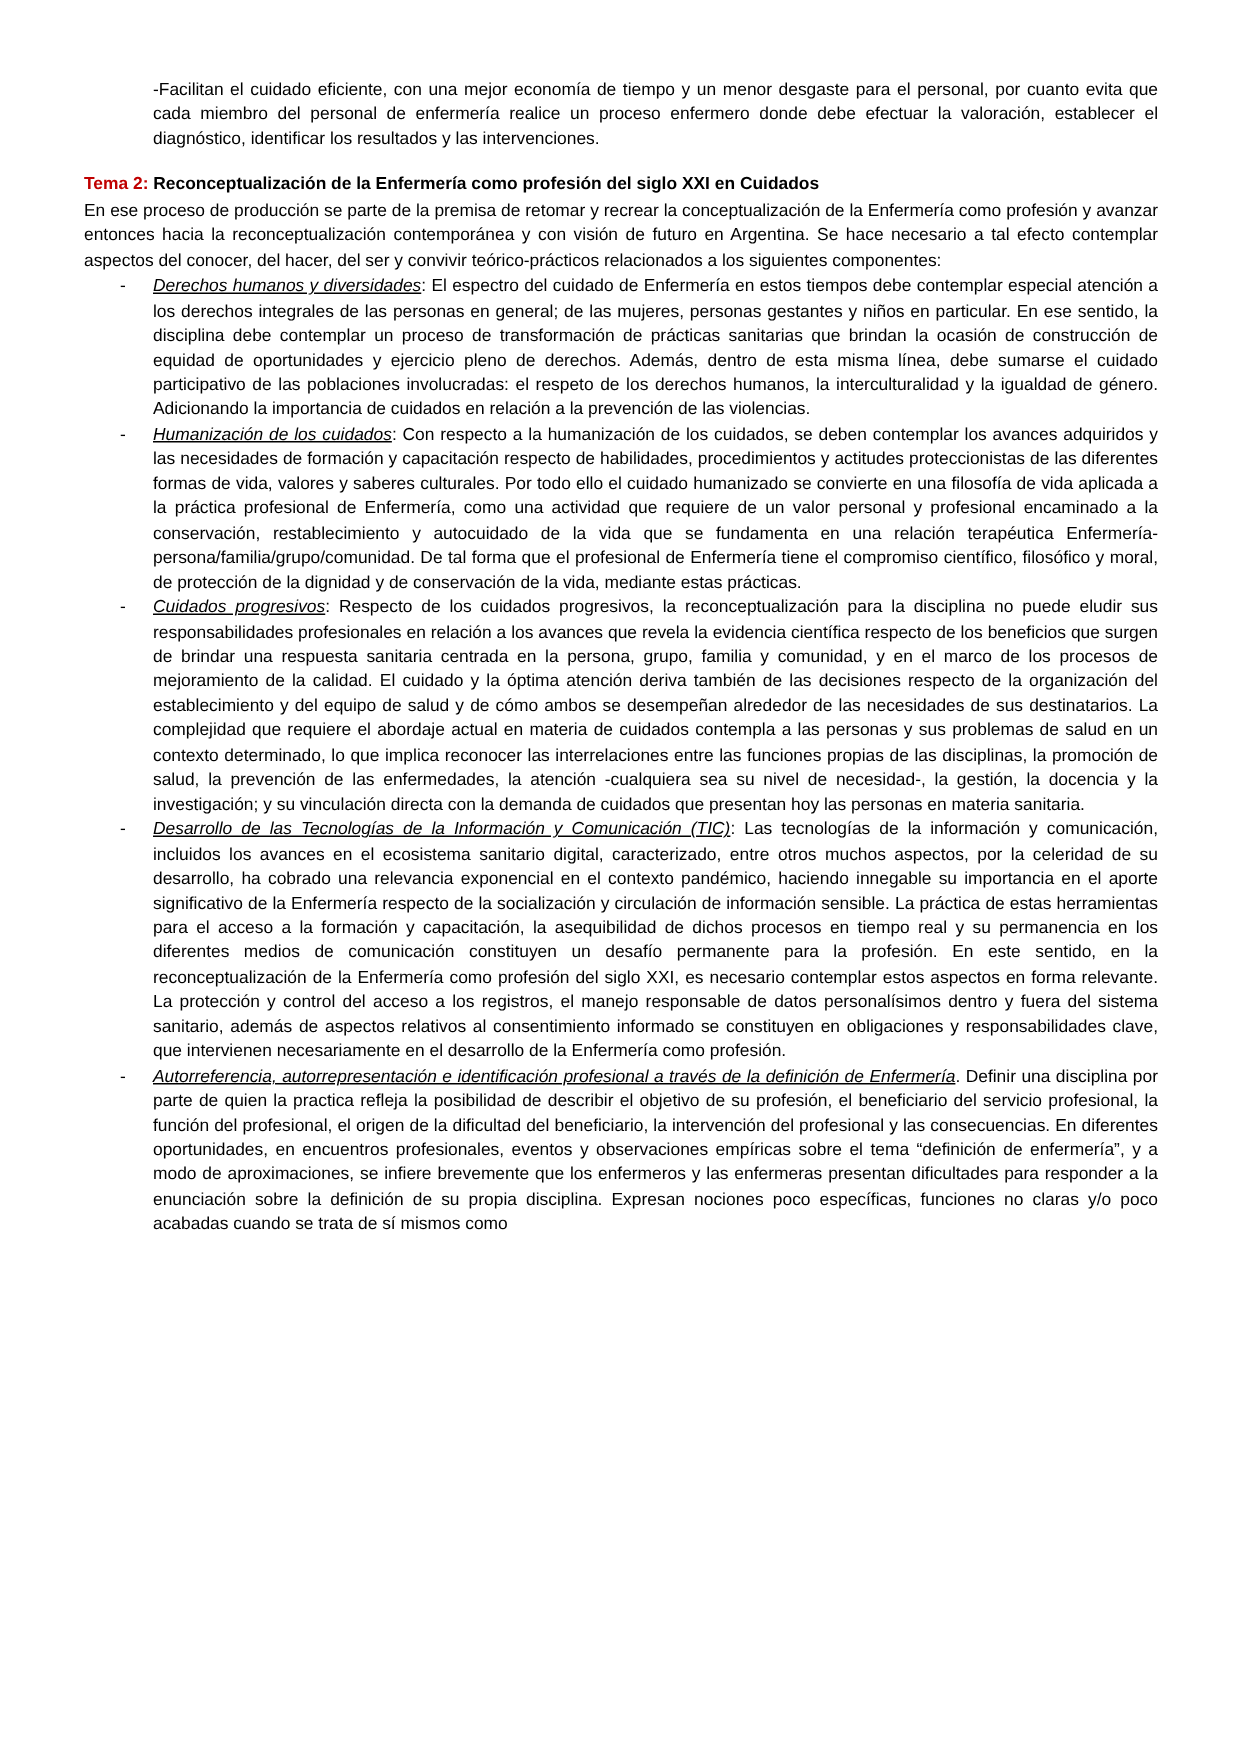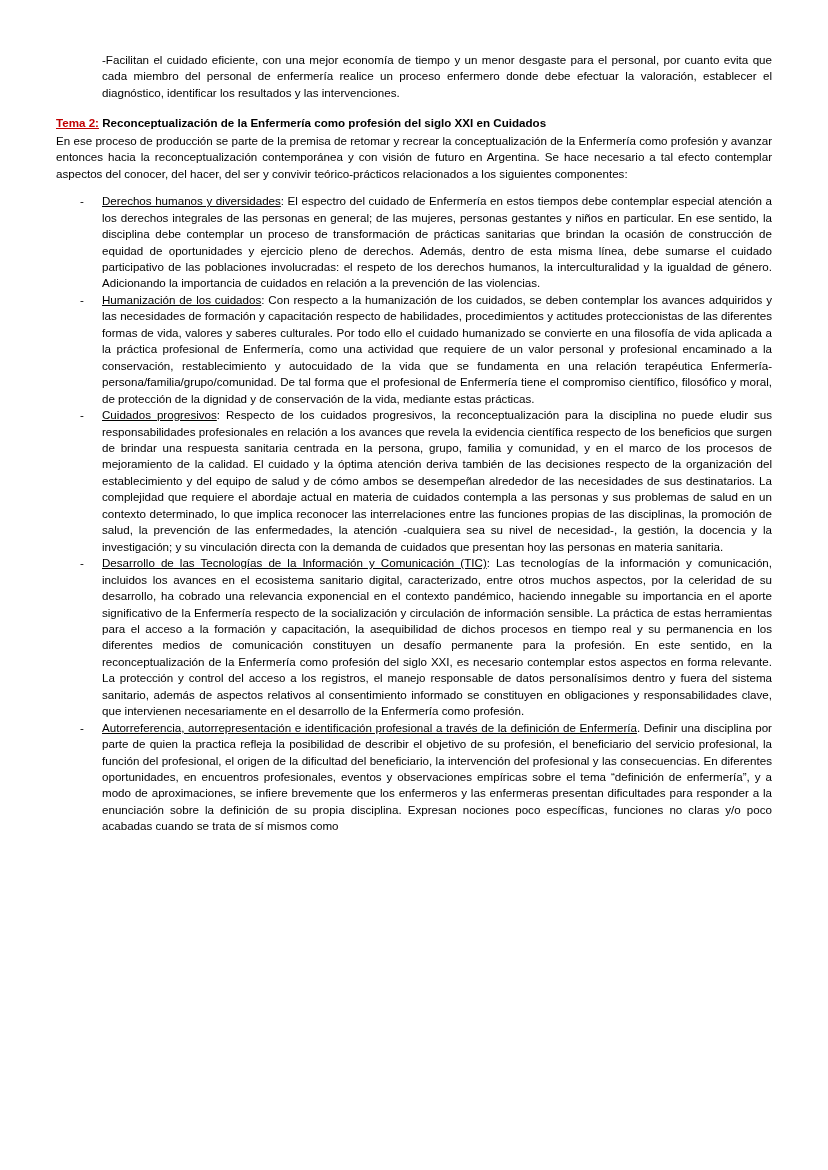--- a/index.html
+++ b/index.html
@@ -35,46 +35,46 @@
   }
   .intro-block p {
     text-indent: 0;
   }
   .heading-line {
     margin-bottom: 1px;
     text-align: left;
   }
   .tema-label {
     color: #c00000;
-    text-decoration: underline;
     font-weight: bold;
     text-align: center;
   }
   .heading-text {
     font-weight: bold;
   }
   .para {
-    margin-bottom: 11px;
+    margin-bottom: 1px;
   }
   ul.bullets {
     list-style: none;
     margin: 0;
     padding: 0;
   }
   ul.bullets > li {
     position: relative;
     padding-left: 46px;
     margin-bottom: 0px;
   }
   ul.bullets > li .dash {
     position: absolute;
     left: 24px;
     top: 0;
   }
   .term {
+    font-style: italic;
     text-decoration: underline;
   }
   .li-text {
     display: block;
     text-align: justify;
   }
 </style>
 </head>
 <body>
 

